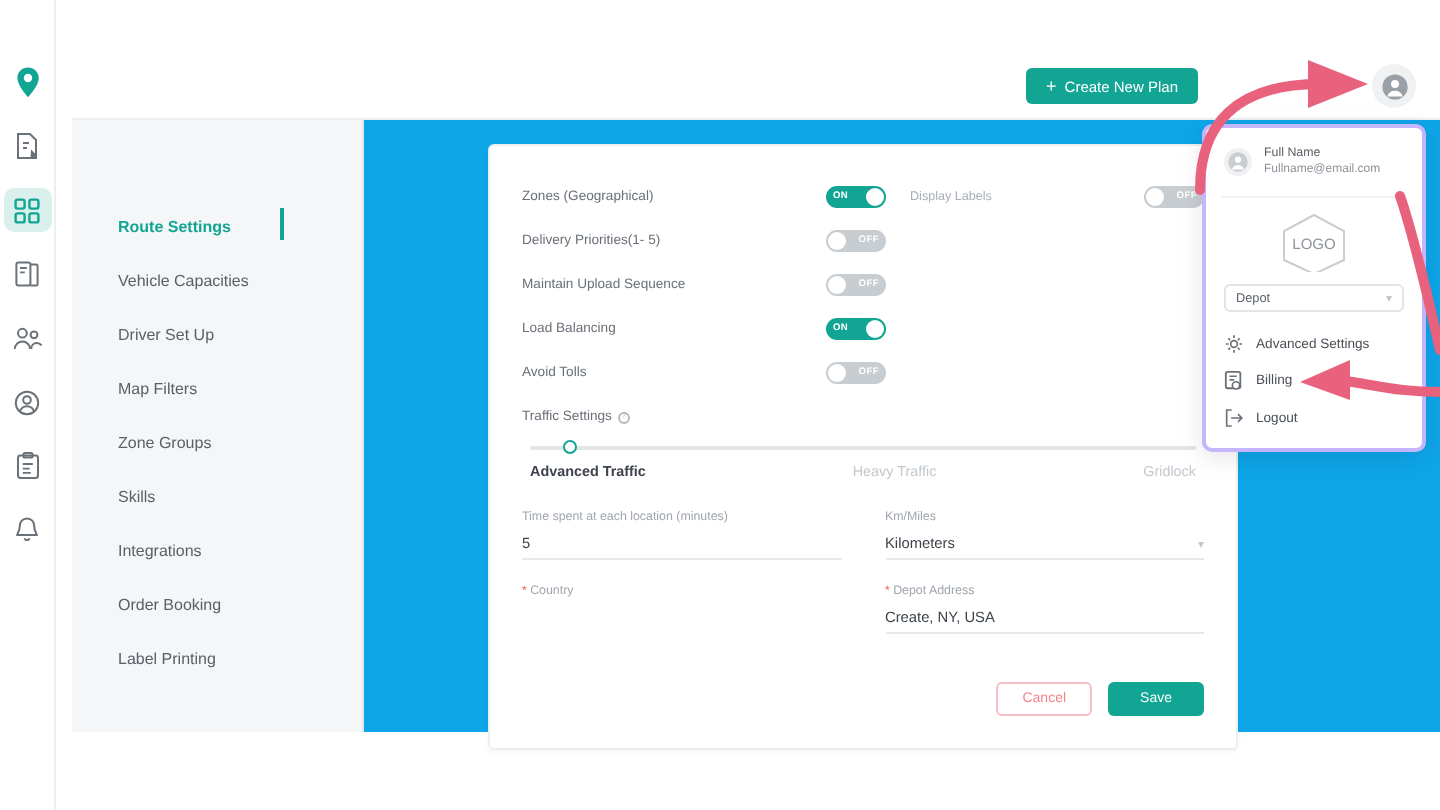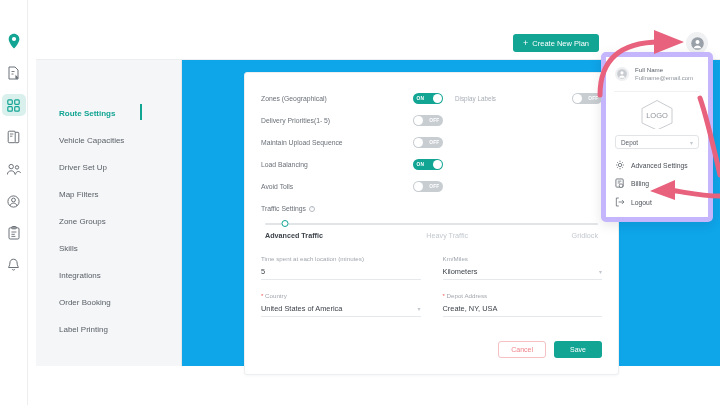--- a/index.html
+++ b/index.html
@@ -158,23 +158,23 @@
   }
   .btn {
     font-size: 7px; border-radius: 3px; padding: 4px 12px;
     cursor: pointer; font-family: "Liberation Sans", sans-serif;
   }
   .btn-cancel { background: #ffffff; color: #f0838a; border: 1px solid #f6c0c4; }
   .btn-save { background: #12a594; color: #ffffff; border: none; padding: 4px 16px; }
 
   
   .dropdown {
-    position: absolute; left: 601px; top: 52px;
+    position: absolute; left: 601px; top: 62px;
     width: 112px; background: #ffffff;
-    border: 5px solid #c4b5fd; border-radius: 5px;
+    border: 2px solid #c4b5fd; border-radius: 5px;
     box-shadow: 0 3px 12px rgba(0,0,0,.10);
     padding: 8px 0 6px 0; z-index: 40;
   }
   .dd-user { display: flex; align-items: center; gap: 6px; padding: 0 9px 8px 9px; }
   .dd-avatar {
     width: 14px; height: 14px; border-radius: 50%; background: #eff0f2; flex: none;
     display: flex; align-items: center; justify-content: center;
   }
   .dd-name { font-size: 6.2px; color: #5a6068; line-height: 1.5; }
   .dd-mail { font-size: 6px; color: #8d939a; line-height: 1.5; }
@@ -385,24 +385,20 @@
                 <span class="caret">▾</span>
               </div>
             </div>
           </div>
 
           <div class="field-grid">
             <div class="field">
               <div class="field-label">
                 <span class="req">*</span>
                 <span>Country</span>
-              </div>
-              <div class="field-input">
-                <span>United States of America</span>
-                <span class="caret">▾</span>
               </div>
             </div>
             <div class="field">
               <div class="field-label">
                 <span class="req">*</span>
                 <span>Depot Address</span>
               </div>
               <div class="field-input">
                 <span>Create, NY, USA</span>
               </div>

